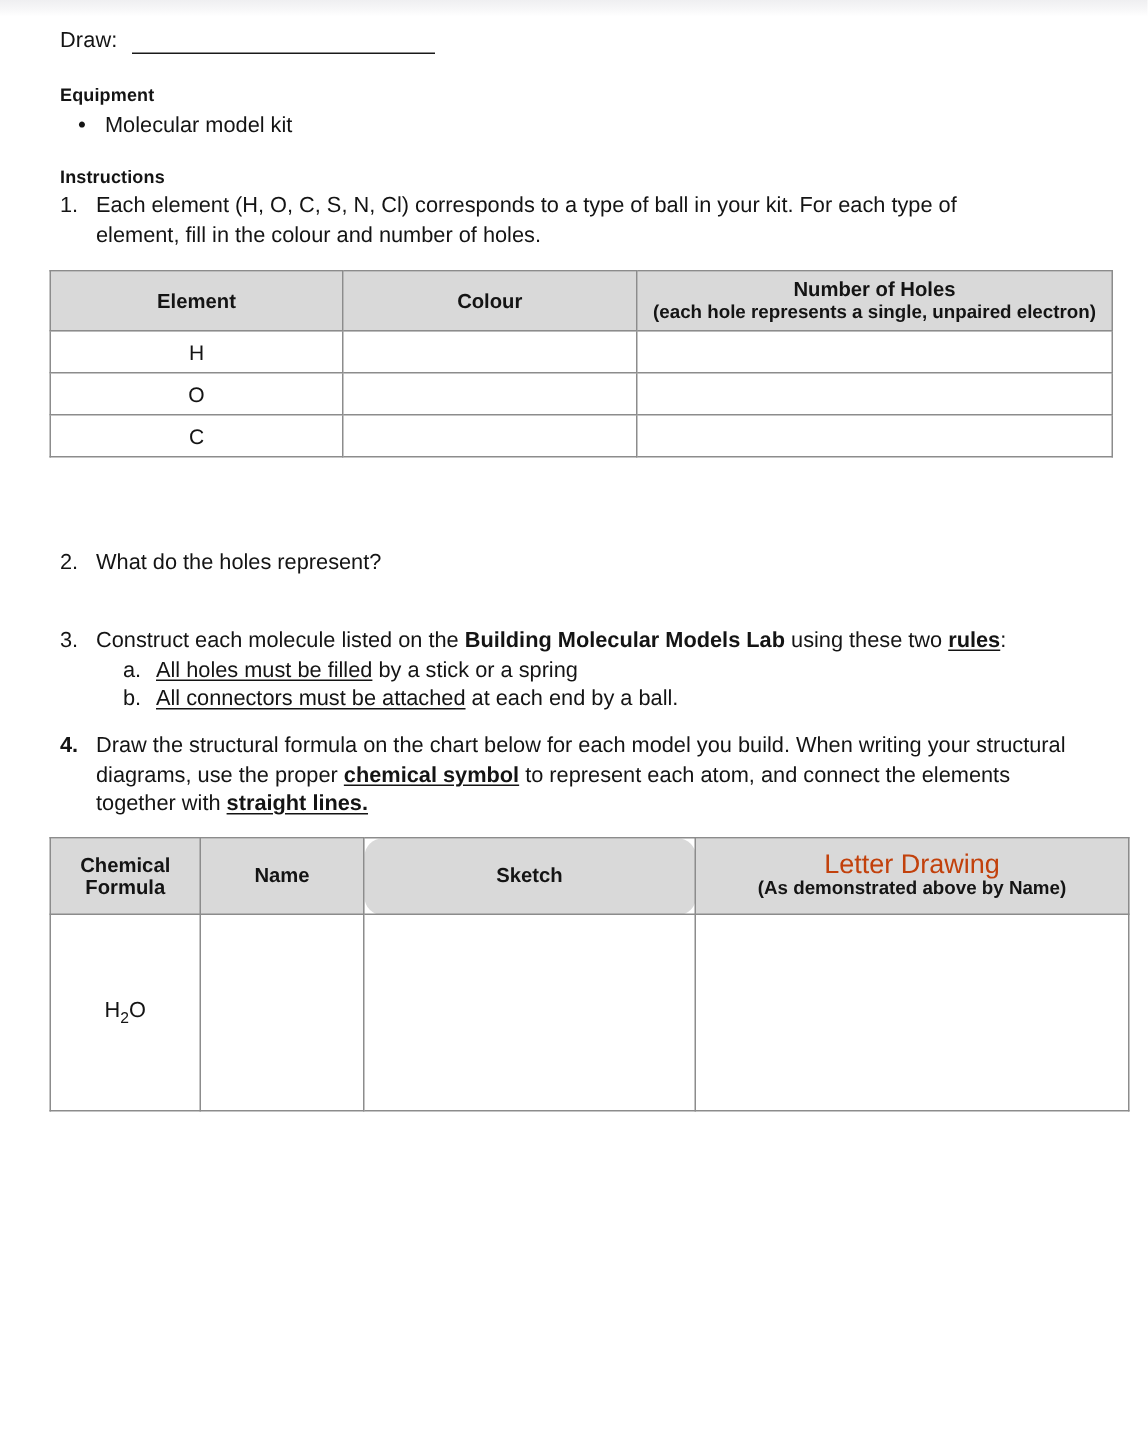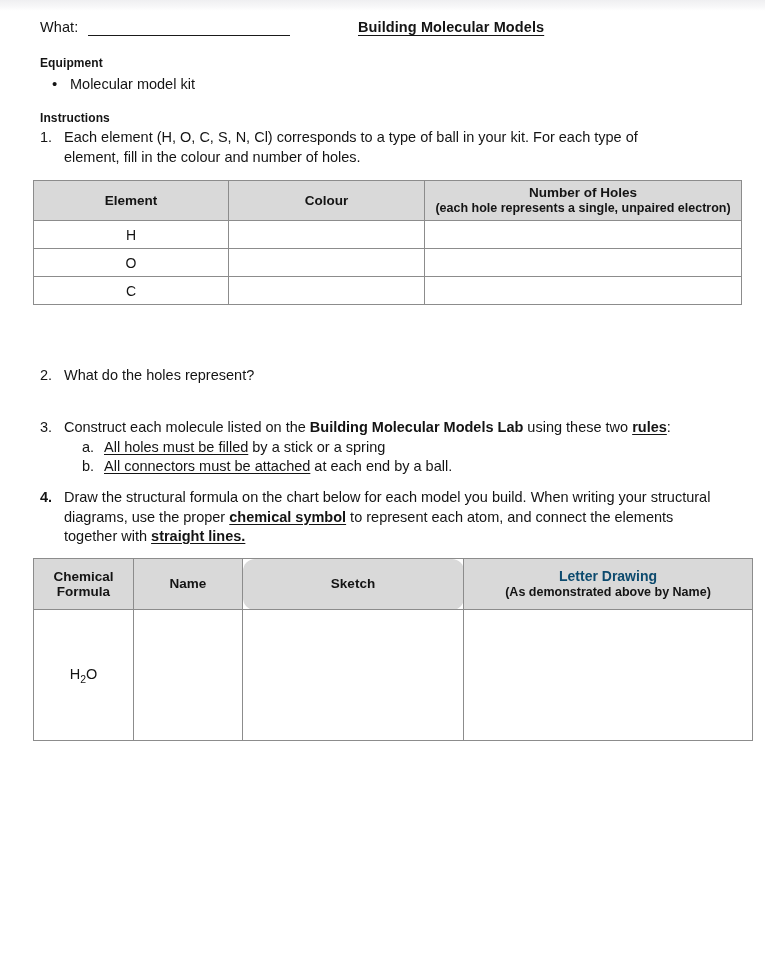--- a/index.html
+++ b/index.html
@@ -175,23 +175,23 @@
     top: 558px;
     width: 675px;
   }
   #models-table th { height: 42px; }
   #models-table th.th-formula { width: 89px; line-height: 15px; }
   #models-table th.th-name    { width: 98px; }
   #models-table th.th-sketch  { width: 210px; border-radius: 12px; }
   #models-table th.th-letter  { width: 278px; }
   #models-table th .letter-title {
     display: block;
-    color: #0c4a6e;
-    font-size: 14px;
-    font-weight: bold;
+    color: #c2410c;
+    font-size: 18px;
+    font-weight: normal;
     line-height: 16px;
   }
   #models-table th .letter-sub {
     display: block;
     font-size: 12.5px;
     font-weight: bold;
     line-height: 16px;
   }
   #models-table td { height: 130px; }
   #models-table td.formula {
@@ -200,23 +200,22 @@
   sub { font-size: .72em; }
 </style>
 </head>
 <body>
 
 <div class="page">
 
   <div class="scan-band"></div>
 
   <div class="name-row">
-    <span class="name-label">What:</span>
+    <span class="name-label">Draw:</span>
     <span class="name-blank"></span>
-    <span class="doc-title">Building Molecular Models</span>
   </div>
 
   <div class="sec-heading equip-heading">Equipment</div>
   <div class="bullet-item">Molecular model kit</div>
 
   <div class="sec-heading instr-heading">Instructions</div>
 
   <div class="numbered item1">
     <span class="num">1.</span>
     <span class="body">Each element (H, O, C, S, N, Cl) corresponds to a type of ball in your kit.  For each type of element, fill in the colour and number of holes.</span>

